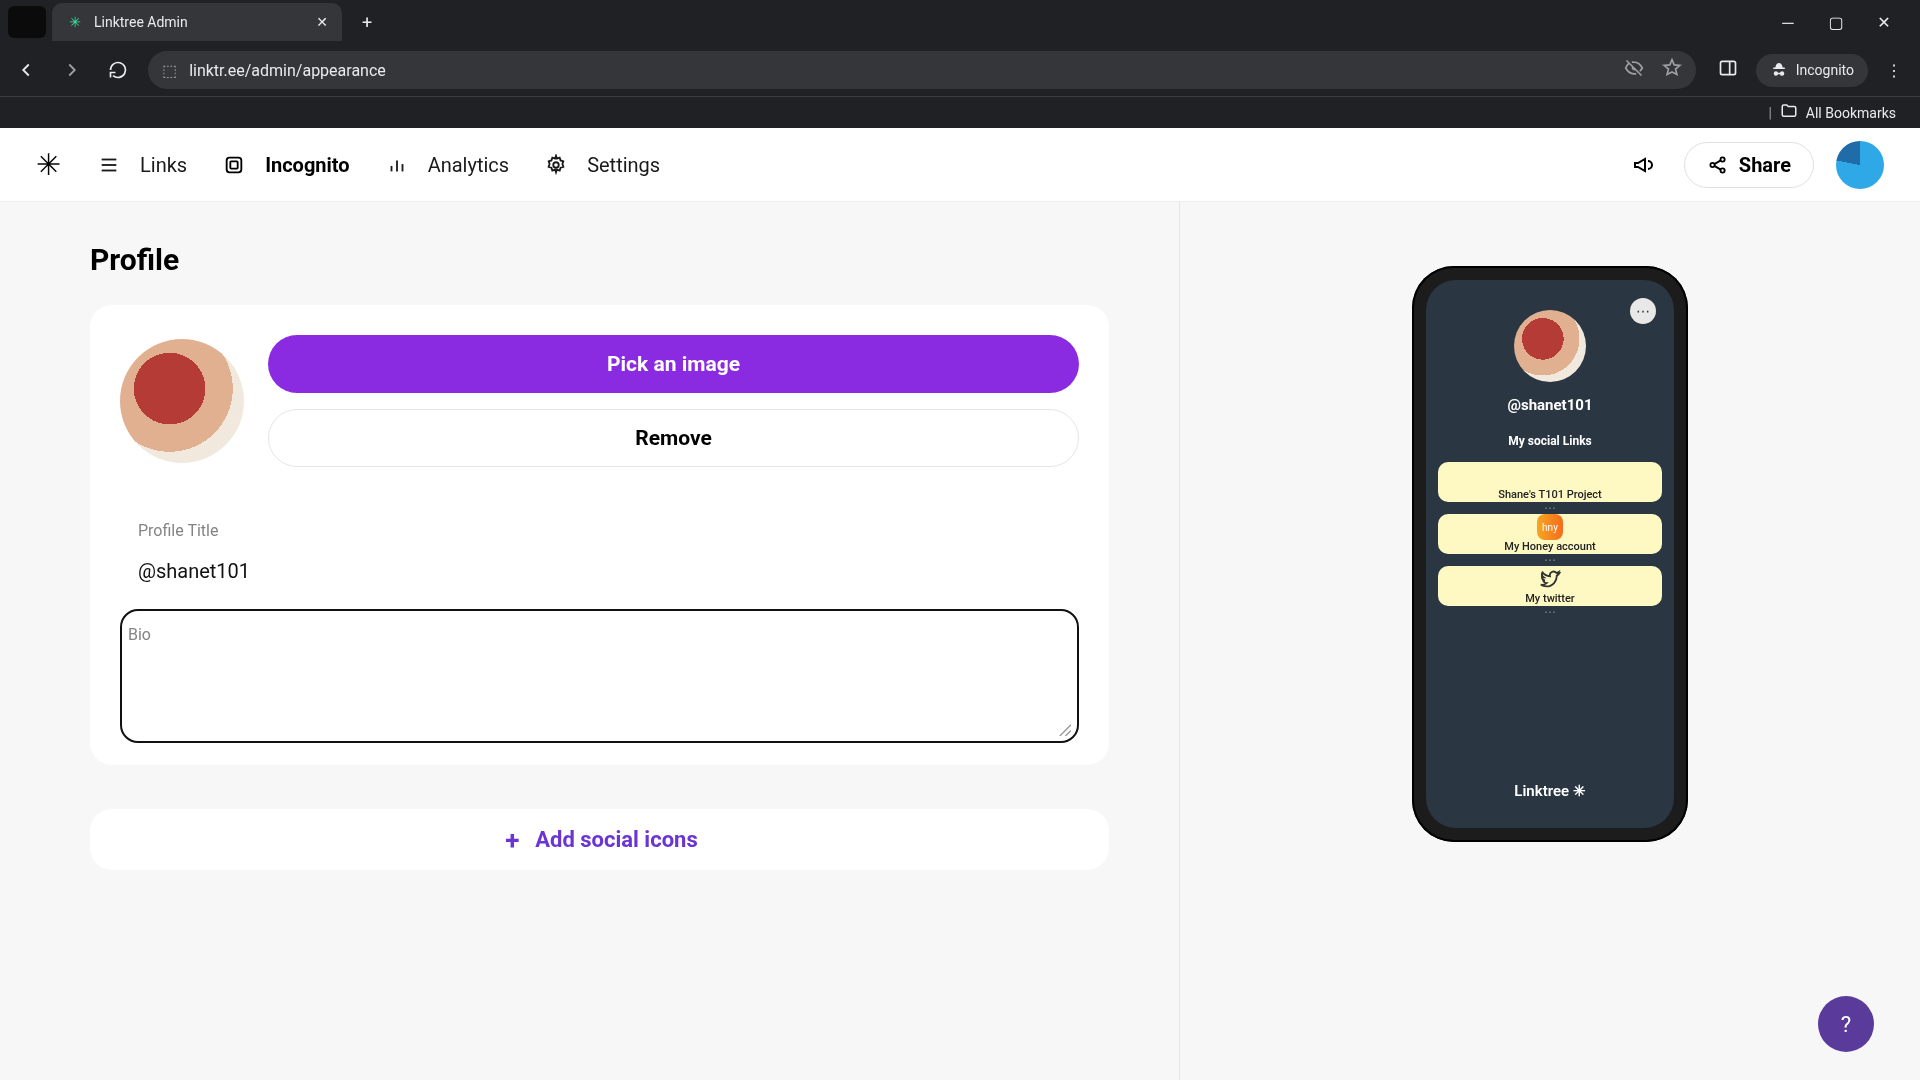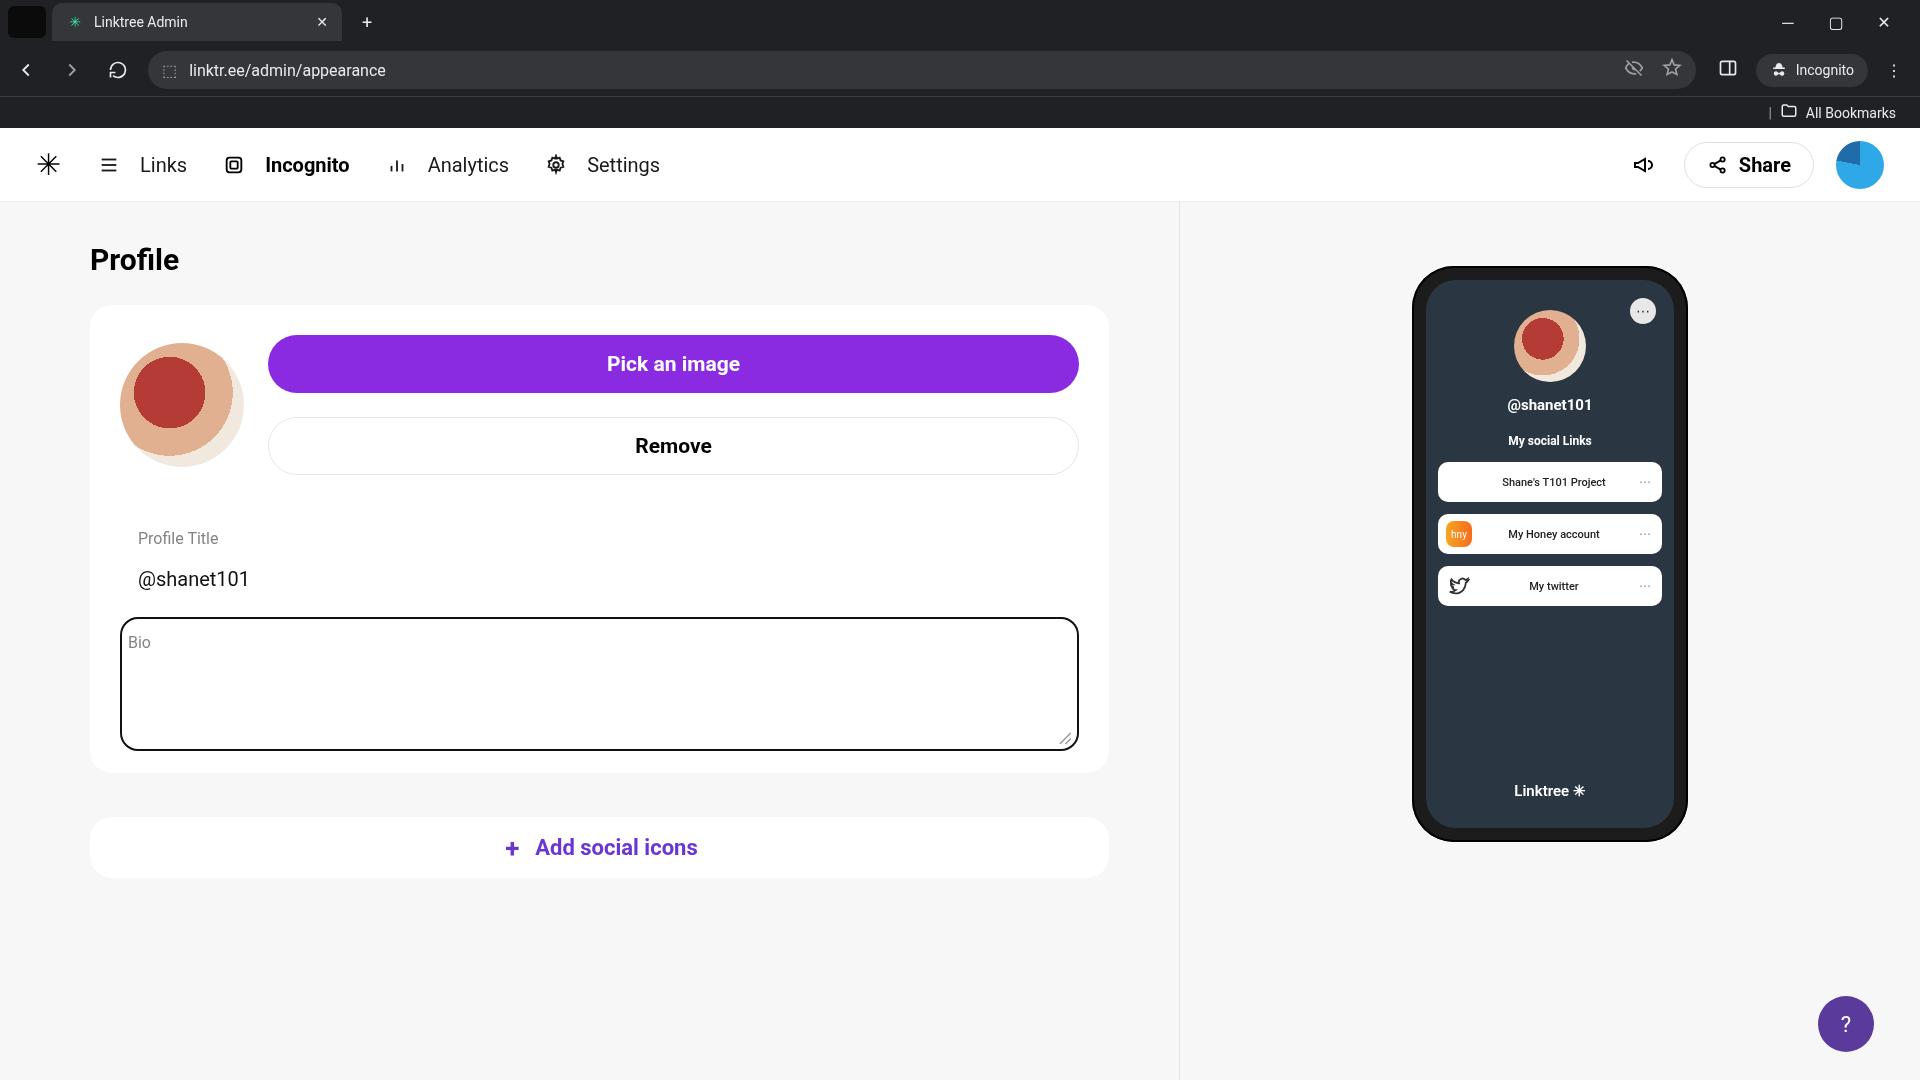--- a/index.html
+++ b/index.html
@@ -234,21 +234,21 @@
       width: 124px;
       height: 124px;
       border-radius: 50%;
       background: radial-gradient(circle at 40% 40%, #b53c36 0 34%, #e0b090 34% 60%, #f2e9de 60% 100%);
       flex-shrink: 0;
     }
     .img-buttons {
       flex: 1;
       display: flex;
       flex-direction: column;
-      gap: 24px;
+      gap: 16px;
     }
     .btn {
       height: 58px;
       border-radius: 30px;
       display: flex;
       align-items: center;
       justify-content: center;
       font-size: 21px;
       font-weight: 700;
       cursor: pointer;
@@ -395,31 +395,32 @@
       margin-top: 14px;
     }
     .phone-sub {
       color: #fff;
       font-weight: 700;
       font-size: 12px;
       margin-top: 20px;
       margin-bottom: 14px;
     }
     .phone-link {
-      background: #ffffff;
+      background: #fef9c3;
       border-radius: 10px;
       width: 224px;
       height: 40px;
       margin-bottom: 12px;
       display: flex;
       align-items: center;
       padding: 0 8px;
       font-size: 11px;
       color: #222;
       position: relative;
+      flex-direction: column;
     }
     .link-lead {
       width: 26px;
       height: 26px;
       border-radius: 4px;
       display: flex;
       align-items: center;
       justify-content: center;
       flex-shrink: 0;
     }

